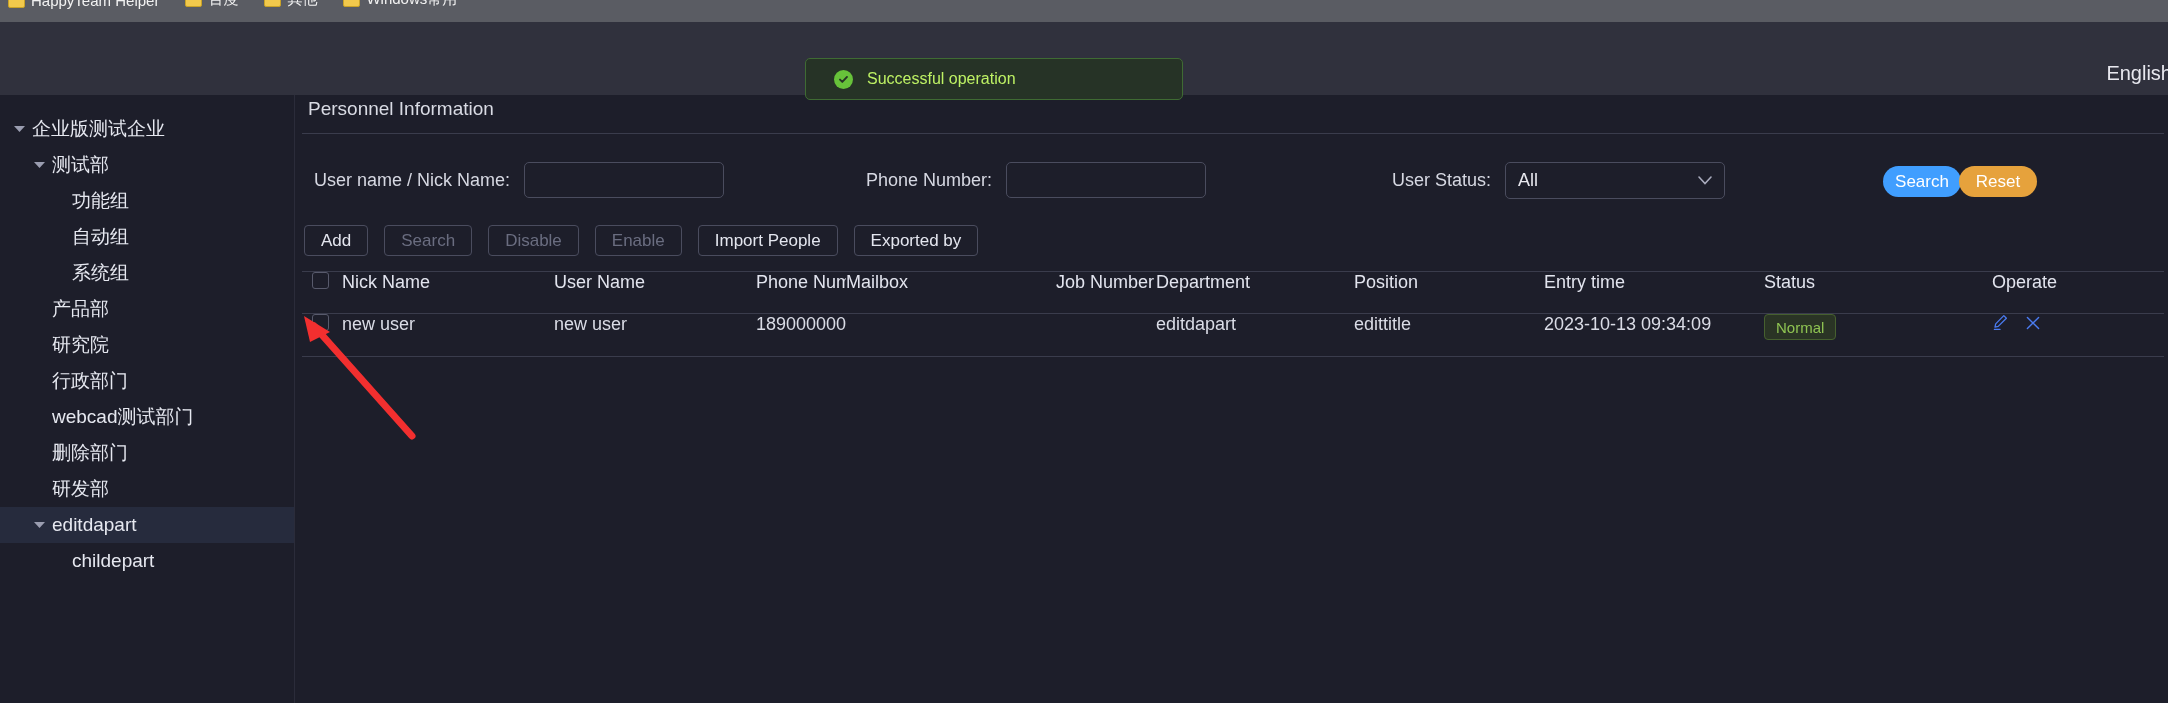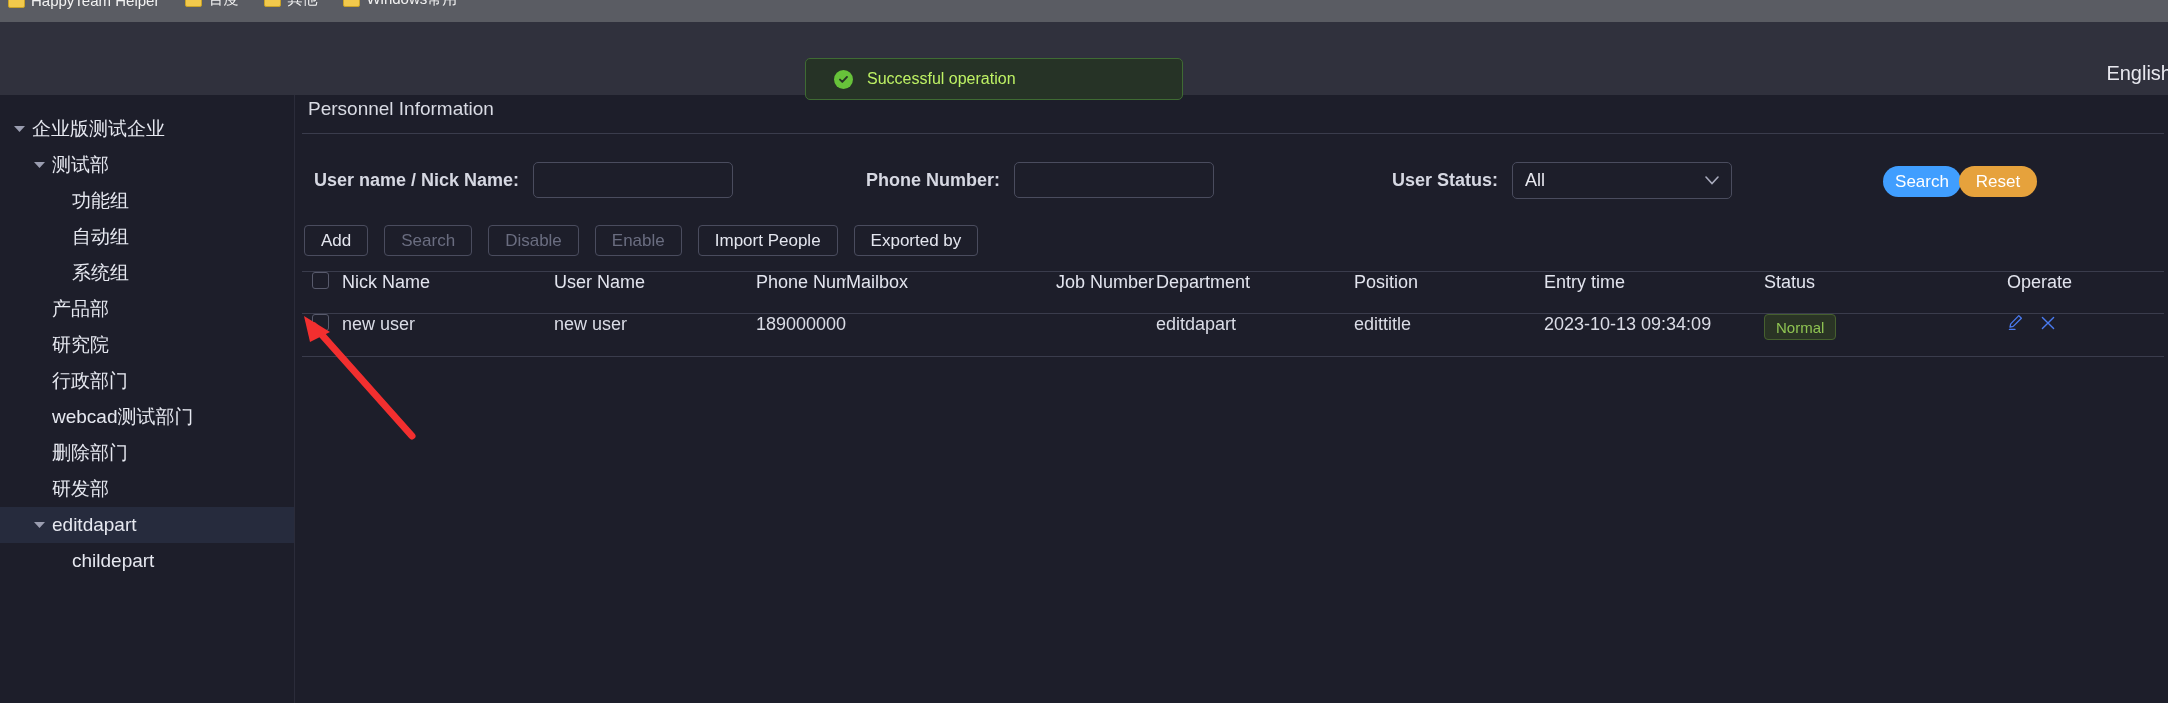--- a/index.html
+++ b/index.html
@@ -121,21 +121,21 @@
   }
 
   
   #search-form {
     position: absolute; left: 0; top: 55px;
     width: 1872px; height: 64px;
   }
   .form-field { position: absolute; display: flex; align-items: center; }
   .form-label {
     font-size: 18px; color: #d6d8e2;
-    white-space: nowrap; margin-right: 14px; font-weight: bold;
+    white-space: nowrap; margin-right: 14px;
   }
   .text-input {
     height: 36px;
     background: transparent;
     border: 1px solid #4a4c5e;
     border-radius: 5px;
     color: #e8e8ef;
     font-size: 17px;
     font-family: "Liberation Sans", sans-serif;
     padding: 0 12px;
@@ -206,21 +206,21 @@
   .c-check { width: 40px; display: flex; align-items: center; justify-content: flex-start; padding-left: 10px; }
   .c-nick { width: 212px; }
   .c-user { width: 202px; }
   .c-phone { width: 90px; }
   .c-mail { width: 210px; }
   .c-job { width: 100px; }
   .c-dept { width: 198px; }
   .c-pos { width: 190px; }
   .c-entry { width: 220px; }
   .c-status { width: 228px; }
-  .c-operate { width: 160px; margin-left: 15px; }
+  .c-operate { width: 160px; }
 
   .row-checkbox {
     width: 17px; height: 17px;
     border: 1px solid #585a6c;
     border-radius: 3px;
     background: transparent;
     cursor: pointer;
   }
   #status-badge-normal {
     display: inline-flex; align-items: center; justify-content: center;

